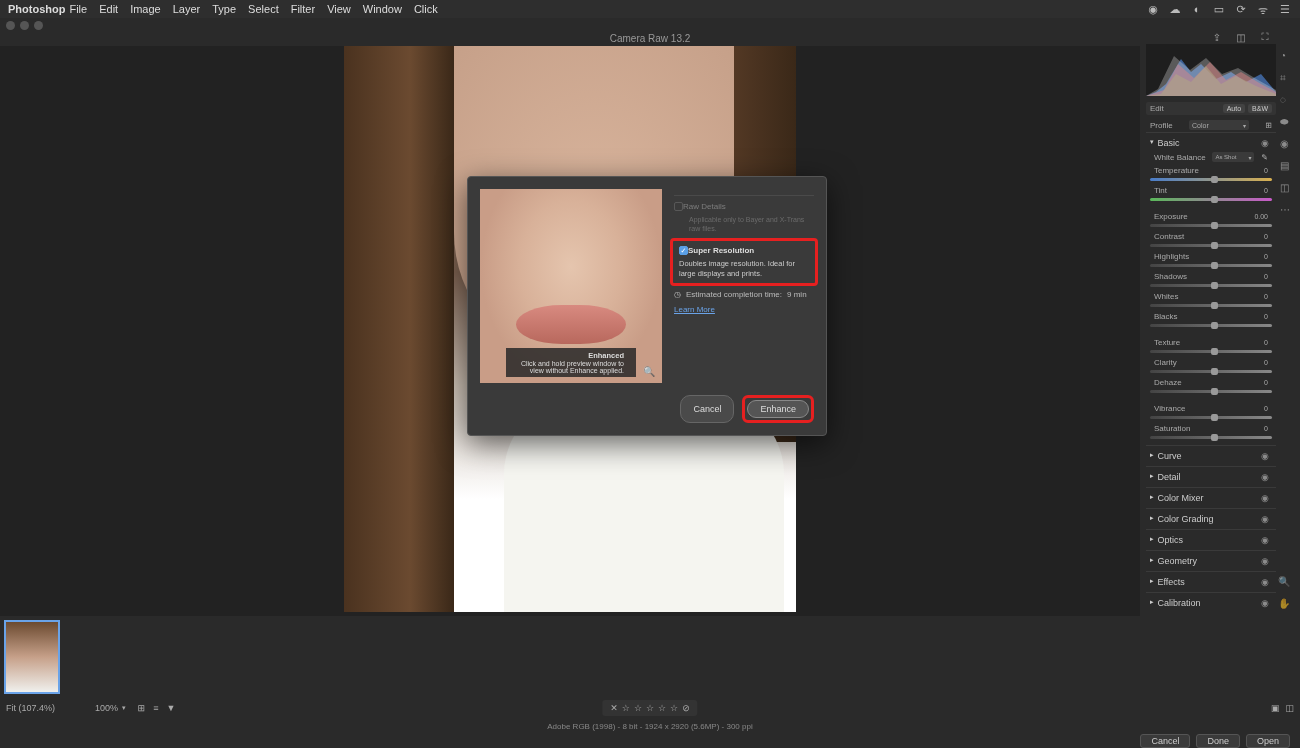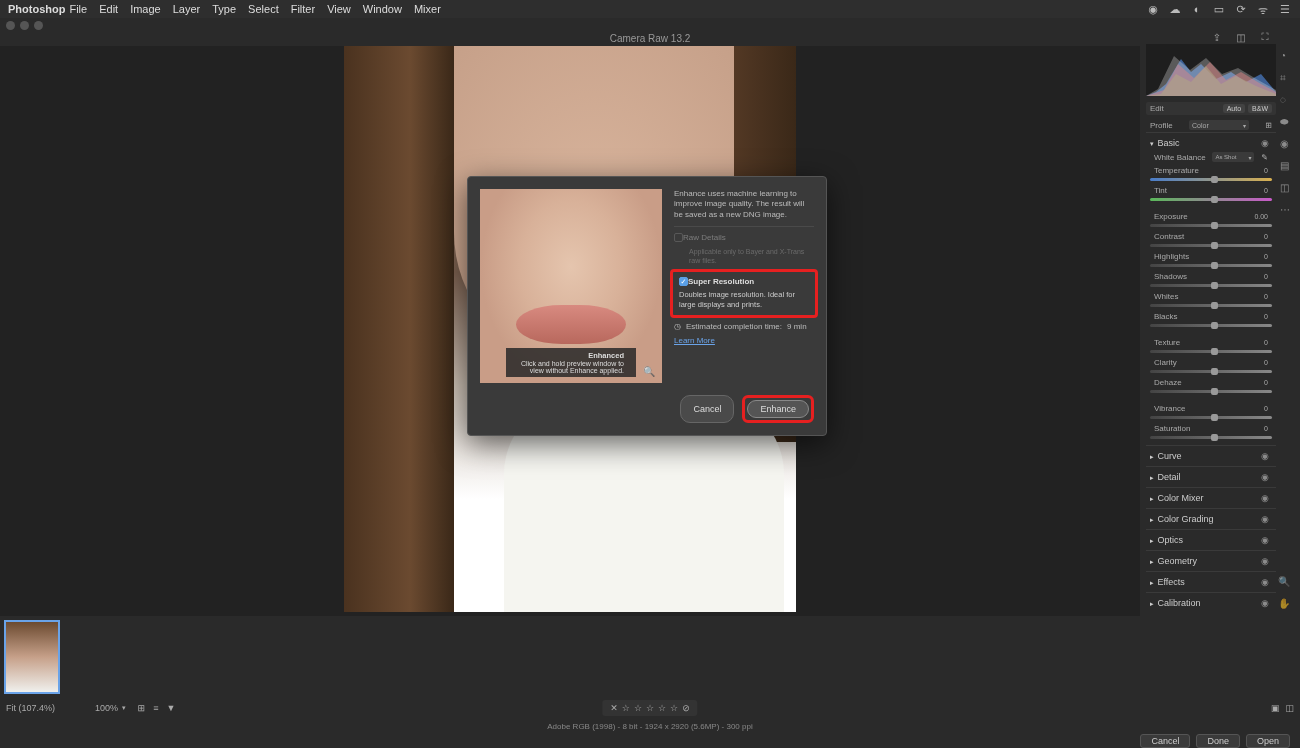--- a/index.html
+++ b/index.html
@@ -25,21 +25,21 @@
 .rpanel{position:absolute;right:24px;top:44px;width:130px;bottom:132px;color:#aaa;font-size:9px}
 .rtools{position:absolute;right:4px;top:44px;width:18px;bottom:132px;display:flex;flex-direction:column;gap:8px;align-items:center;padding-top:6px}
 .rtools span{width:14px;height:14px;opacity:.6}
 .histo{height:52px;background:#1e1e1e;position:relative;overflow:hidden;margin-bottom:6px}
 .histo svg{width:100%;height:100%}
 .editrow,.profrow,.srow,.slrow{display:flex;align-items:center;justify-content:space-between;padding:2px 4px;font-size:8px}
 .editrow{background:#333;border-radius:2px;margin-bottom:3px}
 .btn-sm{background:#424242;padding:1px 4px;border-radius:2px;font-size:7px;color:#ccc}
 .profsel{background:#3a3a3a;width:60px;height:10px;border-radius:2px;font-size:7px;padding:0 3px;display:flex;align-items:center;justify-content:space-between}
 .section{border-top:1px solid #3a3a3a;padding:3px 0}
-.shead{display:flex;align-items:flex-end;padding:2px 4px;font-size:9px;color:#ccc}
+.shead{display:flex;align-items:flex-start;padding:2px 4px;font-size:9px;color:#ccc}
 .shead .chev{margin-right:4px;font-size:7px}
 .shead .eye{margin-left:auto;opacity:.6;width:11px}
 .slider{width:100%;height:3px;background:linear-gradient(90deg,#444,#888);border-radius:2px;position:relative;margin:1px 0 3px}
 .slider::after{content:"";position:absolute;left:50%;top:-2px;width:7px;height:7px;background:#999;border-radius:2px}
 .slrow .val{width:16px;text-align:right;background:#2a2a2a;font-size:7px}
 .panel-sub{padding:0 4px}
 .filmstrip{position:absolute;left:0;right:0;bottom:42px;height:90px;background:#2a2a2a;padding:4px}
 .thumb{width:56px;height:74px;border:2px solid #6aa3e8;background:linear-gradient(180deg,#6b4a30 0%,#c6a089 50%,#f0f0ed 100%);position:relative}
 .bottombar{position:absolute;left:0;right:0;bottom:32px;height:16px;background:#2a2a2a;display:flex;align-items:center;padding:0 6px;font-size:9px;color:#aaa}
 .bottombar .zoom{margin-left:40px;display:flex;align-items:center;gap:4px}
@@ -83,21 +83,21 @@
   <span class="app">Photoshop</span>
   <span class="mitem">File</span>
   <span class="mitem">Edit</span>
   <span class="mitem">Image</span>
   <span class="mitem">Layer</span>
   <span class="mitem">Type</span>
   <span class="mitem">Select</span>
   <span class="mitem">Filter</span>
   <span class="mitem">View</span>
   <span class="mitem">Window</span>
-  <span class="mitem">Mixer</span>
+  <span class="mitem">Click</span>
   <div class="right">
     <span>◉</span>
     <span>☁</span>
     <span>◐</span>
     <span>▭</span>
     <span>⟳</span>
     <span>ᯤ</span>
     <span>☰</span>
   </div>
 </div>
@@ -353,21 +353,20 @@
   <div class="dlg-body">
     <div class="preview">
       <div class="lips"></div>
       <div class="prev-tip">
         <div class="hd">Enhanced</div>
         <div>Click and hold preview window to view without Enhance applied.</div>
       </div>
       <span class="mag">🔍</span>
     </div>
     <div class="opts">
-      <div class="desc">Enhance uses machine learning to improve image quality. The result will be saved as a new DNG image.</div>
       <hr>
       <div class="chkrow dis">
         <span class="chkbox"></span>
         <span>Raw Details</span>
       </div>
       <div class="subtext" style="opacity:.5">Applicable only to Bayer and X-Trans raw files.</div>
       <div class="redbox">
         <div class="chkrow">
           <span class="chkbox on">✓</span>
           <span style="color:#ddd;font-weight:600">Super Resolution</span>

